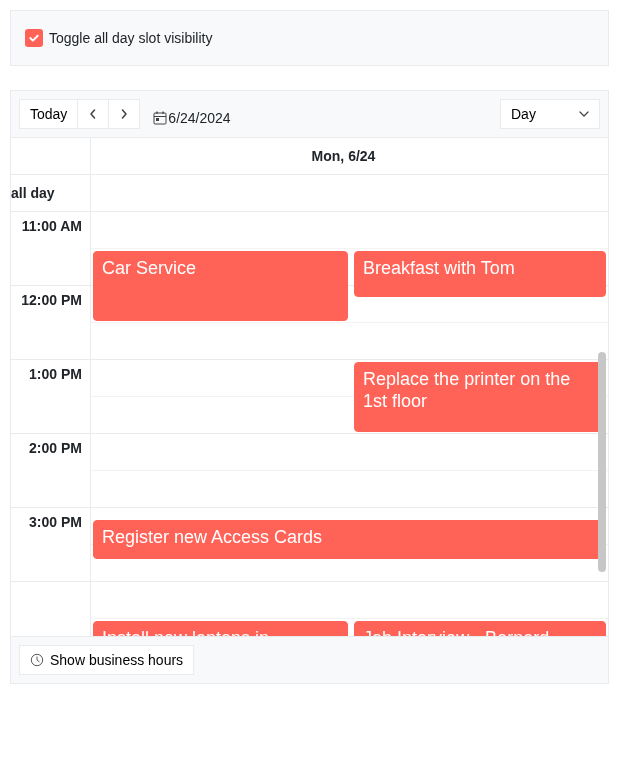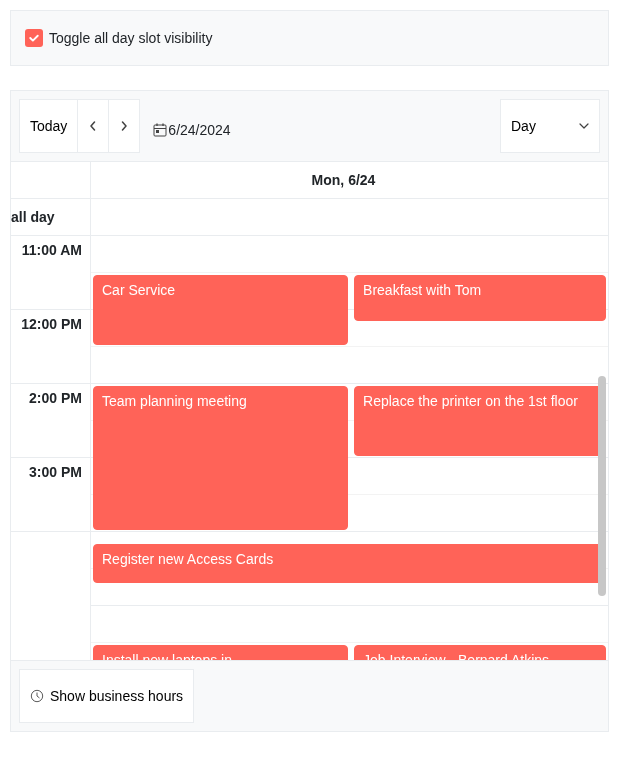--- a/index.html
+++ b/index.html
@@ -30,21 +30,21 @@
   .toolbar {
     background:#f8f9fa;
     border-bottom:1px solid #e9ecef;
     padding:8px;
     display:flex;
     align-items:center;
   }
   .btn {
     background:#fff;
     border:1px solid #e9ecef;
-    padding:18px 10px;
+    padding:6px 10px;
     font-size:14px;
     cursor:pointer;
     display:flex; align-items:center; justify-content:center;
     min-height:30px;
   }
   .btn-group { display:flex; }
   .btn-group .btn:not(:first-child){ margin-left:-1px; }
   .date-display { display:flex; align-items:center; gap:0; margin-left:12px;margin-top:8px; }
   .spacer { flex:1; }
   .view-select { position:relative; }
@@ -71,21 +71,21 @@
   .slot:nth-child(even){ border-bottom:1px solid #e9ecef; }
 
   .events-layer { position:absolute; left:0; top:0; right:0; bottom:0; }
 
   .event {
     position:absolute;
     background:#ff6358;
     color:#fff;
     border-radius:4px;
     padding:6px 8px;
-    font-size:14px;
+    font-size:18px;
     line-height:1.2;
     overflow:hidden;
     cursor:pointer;
     border:1px solid #ff6358;
   }
   .scrollbar-thumb {
     position:absolute; right:2px; width:8px; background:#c7c7c7; border-radius:4px;
   }
 
   .footer {
@@ -153,40 +153,40 @@
       <div class="allday-label">all day</div>
       <div class="allday-content"></div>
       <div style="width:12px;"></div>
     </div>
 
     <div class="grid-wrapper">
       <div class="grid">
         <div class="times" id="times-col">
             <div class="hour">11:00 AM</div>
             <div class="hour">12:00 PM</div>
+            <div class="hour">1:00 PM</div>
             <div class="hour">2:00 PM</div>
             <div class="hour">3:00 PM</div>
           </div>
         <div class="slots" id="slots-col">
           <div class="slot"></div>
             <div class="slot"></div>
             <div class="slot"></div>
             <div class="slot"></div>
             <div class="slot"></div>
             <div class="slot"></div>
             <div class="slot"></div>
             <div class="slot"></div>
             <div class="slot"></div>
             <div class="slot"></div>
             <div class="slot"></div>
             <div class="slot"></div>
             <div class="events-layer" id="events-layer">
               <div class="event" style="top: 39px; height: 70px; left: calc(0% + 2px); width: calc(50% - 4px);">Car Service</div>
               <div class="event" style="top: 39px; height: 46px; left: calc(50.5% + 2px); width: calc(49.5% - 4px);">Breakfast with Tom</div>
-              <div class="event" style="top: 150px; height: 144px; left: calc(0% + 2px); width: calc(50% - 4px);">Team planning meeting</div>
               <div class="event" style="top: 150px; height: 70px; left: calc(50.5% + 2px); width: calc(49.5% - 4px);">Replace the printer on the 1st floor</div>
               <div class="event" style="top: 298px; height: 39px; left: calc(0% + 2px); width: calc(100% - 4px); margin-top: 10px;">Register new Access Cards</div>
               <div class="event" style="top: 409px; height: 33px; left: calc(0% + 2px); width: calc(50% - 4px);">Install new laptops in</div>
               <div class="event" style="top: 409px; height: 33px; left: calc(50.5% + 2px); width: calc(49.5% - 4px);">Job Interview - Bernard Atkins</div>
             </div>
         </div>
       </div>
       <div class="scrollbar-thumb" style="top:140px; height:220px;"></div>
     </div>
 

